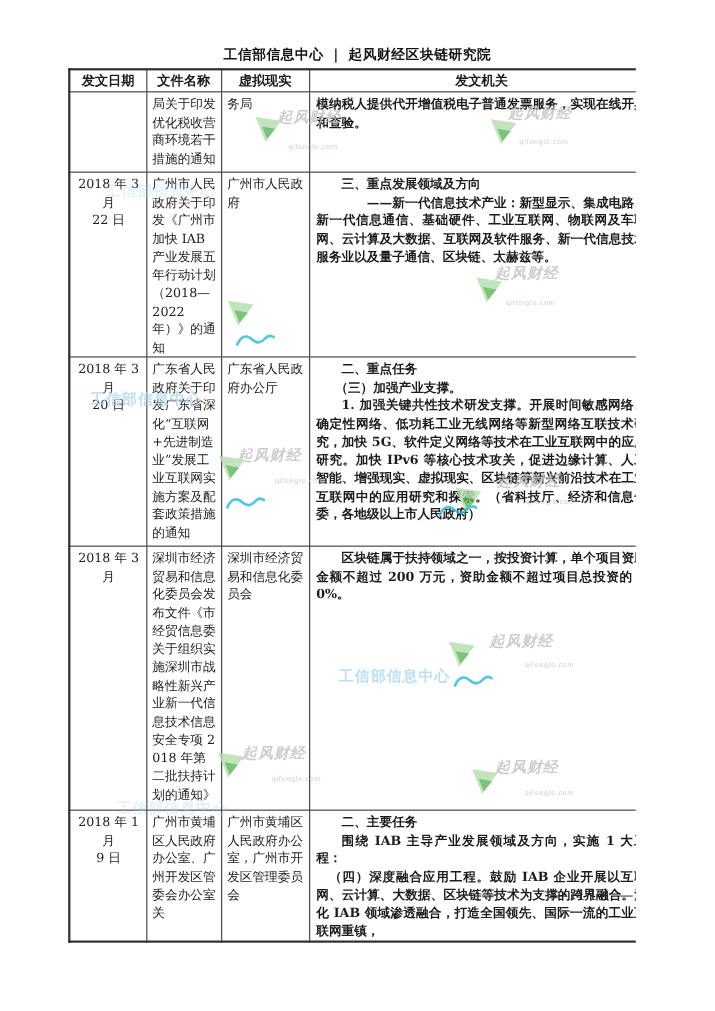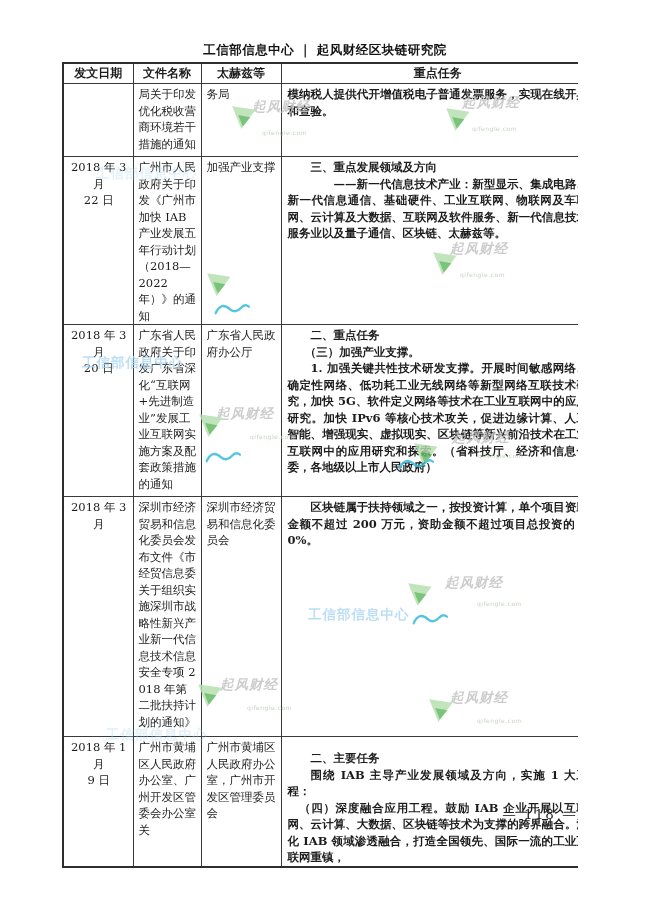--- a/index.html
+++ b/index.html
@@ -96,38 +96,38 @@
     <colgroup>
       <col style="width:70px">
         <col style="width:68px">
         <col style="width:80px">
         <col style="width:314px">
     </colgroup>
     <thead>
       <tr>
         <th>发文日期</th>
         <th>文件名称</th>
-        <th>太赫兹等</th>
-        <th>重点任务</th>
+        <th>虚拟现实</th>
+        <th>发文机关</th>
       </tr>
     </thead>
     <tbody id="table-body">
         <tr>
           <td class="cell-date"></td>
           <td class="cell-name">局关于印发优化税收营商环境若干措施的通知</td>
           <td class="cell-agency">务局</td>
           <td class="cell-content">
             <p class="para" style="text-indent: 0em;">模纳税人提供代开增值税电子普通发票服务，实现在线开具和查验。</p>
           </td>
         </tr>
         <tr>
           <td class="cell-date">2018 年 3 月
 22 日</td>
           <td class="cell-name">广州市人民政府关于印发《广州市加快 IAB 产业发展五年行动计划（2018—2022 年）》的通知</td>
-          <td class="cell-agency">加强产业支撑</td>
+          <td class="cell-agency">广州市人民政府</td>
           <td class="cell-content">
             <p class="para" style="text-indent: 2em;">三、重点发展领域及方向</p>
             <p class="para" style="text-indent: 4em;">——新一代信息技术产业：新型显示、集成电路、新一代信息通信、基础硬件、工业互联网、物联网及车联网、云计算及大数据、互联网及软件服务、新一代信息技术服务业以及量子通信、区块链、太赫兹等。</p>
           </td>
         </tr>
         <tr>
           <td class="cell-date">2018 年 3 月
 20 日</td>
           <td class="cell-name">广东省人民政府关于印发广东省深化“互联网+先进制造业”发展工业互联网实施方案及配套政策措施的通知</td>
           <td class="cell-agency">广东省人民政府办公厅</td>
@@ -144,21 +144,21 @@
           <td class="cell-content">
             <p class="para" style="text-indent: 2em;">区块链属于扶持领域之一，按投资计算，单个项目资助金额不超过 200 万元，资助金额不超过项目总投资的 30%。</p>
           </td>
         </tr>
         <tr>
           <td class="cell-date">2018 年 1 月
 9 日</td>
           <td class="cell-name">广州市黄埔区人民政府办公室、广州开发区管委会办公室关</td>
           <td class="cell-agency">广州市黄埔区人民政府办公室，广州市开发区管理委员会</td>
           <td class="cell-content">
-            <p class="para" style="text-indent: 2em; margin-top: 11px;">二、主要任务</p>
+            <p class="para" style="text-indent: 2em;">二、主要任务</p>
             <p class="para" style="text-indent: 2em;">围绕 IAB 主导产业发展领域及方向，实施 1 大工程：</p>
             <p class="para" style="text-indent: 1em;">（四）深度融合应用工程。鼓励 IAB 企业开展以互联网、云计算、大数据、区块链等技术为支撑的跨界融合。深化 IAB 领域渗透融合，打造全国领先、国际一流的工业互联网重镇，</p>
           </td>
         </tr>
       </tbody>
   </table>
 
   <div class="page-number">— 118 —</div>
 
   <div class="watermark-layer" id="wm-layer">

